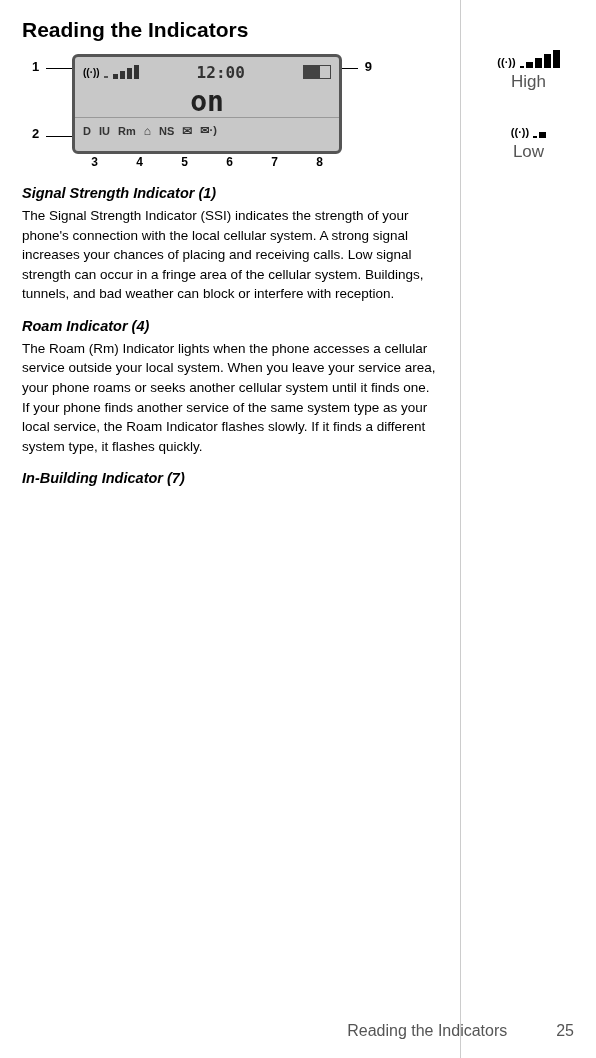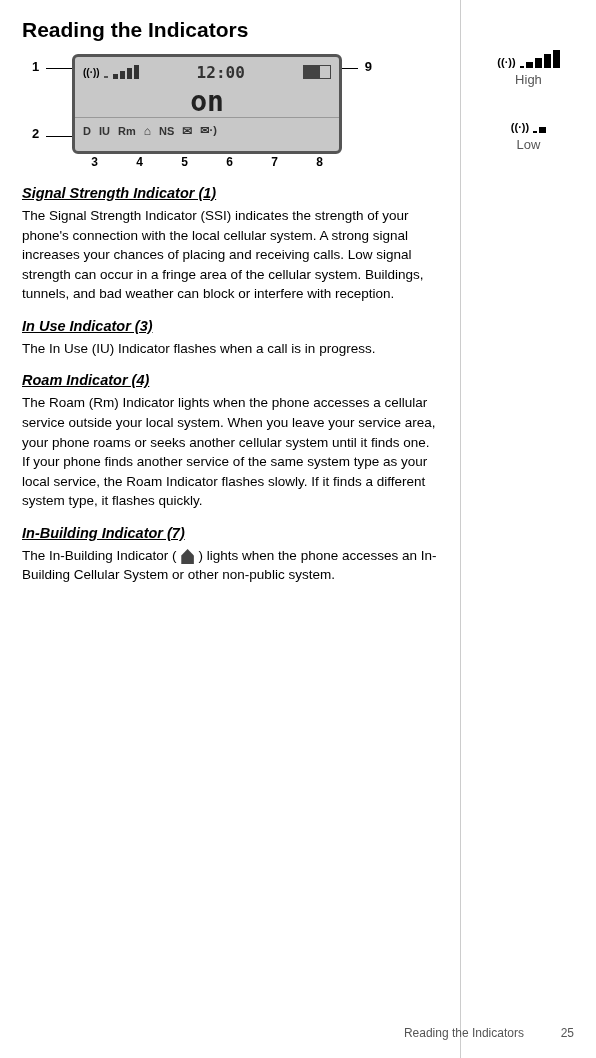--- a/index.html
+++ b/index.html
@@ -168,21 +168,20 @@
       background: #000;
     }
 
     
     .section-heading {
       font-size: 14.5px;
       font-weight: bold;
       font-style: italic;
       margin-top: 14px;
       margin-bottom: 5px;
-      text-decoration: underline;
     }
 
     .section-body {
       font-size: 13.5px;
       line-height: 1.45;
       margin-bottom: 2px;
     }
 
     .inline-d {
       display: inline-block;
@@ -193,41 +192,41 @@
       padding: 0 4px;
       margin-left: 4px;
       vertical-align: middle;
     }
 
     
     .page-footer {
       position: absolute;
       bottom: 18px;
       right: 22px;
-      font-size: 12px;
+      font-size: 16px;
       color: #555;
     }
 
     
     .sidebar-signal-group {
       margin-top: 30px;
       display: flex;
       flex-direction: column;
       align-items: center;
       gap: 30px;
     }
 
     .sig-high, .sig-low {
       display: flex;
       flex-direction: column;
       align-items: center;
     }
 
     .sig-label {
-      font-size: 13px;
+      font-size: 17px;
       color: #555;
     }
   </style>
 </head>
 <body>
 
 <div class="page-container">
 
   <div class="main-content">
 
@@ -290,40 +289,31 @@
     <div class="section">
       <div class="section-heading">
         <span>Signal Strength Indicator (1)</span>
       </div>
       <div class="section-body">The Signal Strength Indicator (SSI) indicates the strength of your phone's connection with the local cellular system. A strong signal increases your chances of placing and receiving calls. Low signal strength can occur in a fringe area of the cellular system. Buildings, tunnels, and bad weather can block or interfere with reception.</div>
     </div>
 
     <div class="section">
     </div>
 
-    <div class="section">
-      <div class="section-heading">
-        <span>In Use Indicator (3)</span>
-      </div>
-      <div class="section-body">The In Use (IU) Indicator flashes when a call is in progress.</div>
-    </div>
 
     <div class="section">
       <div class="section-heading">
         <span>Roam Indicator (4)</span>
       </div>
       <div class="section-body">The Roam (Rm) Indicator lights when the phone accesses a cellular service outside your local system. When you leave your service area, your phone roams or seeks another cellular system until it finds one. If your phone finds another service of the same system type as your local service, the Roam Indicator flashes slowly. If it finds a different system type, it flashes quickly.</div>
     </div>
 
     <div class="section">
       <div class="section-heading">
         <span>In-Building Indicator (7)</span>
-      </div>
-      <div class="section-body">
-        <span>The In-Building Indicator (</span><span style="display:inline-flex;align-items:center;justify-content:center;width:18px;height:16px;background:#444;clip-path:polygon(15% 100%, 15% 45%, 50% 5%, 85% 45%, 85% 100%);vertical-align:middle;margin:0 2px;"></span><span>) lights when the phone accesses an In-Building Cellular System or other non-public system.</span>
       </div>
     </div>
 
   </div>
 
   <div class="sidebar">
     <div class="sidebar-signal-group">
 
       <div class="sig-high">
         <div style="display:flex;align-items:flex-end;gap:2px;margin-bottom:4px;">

